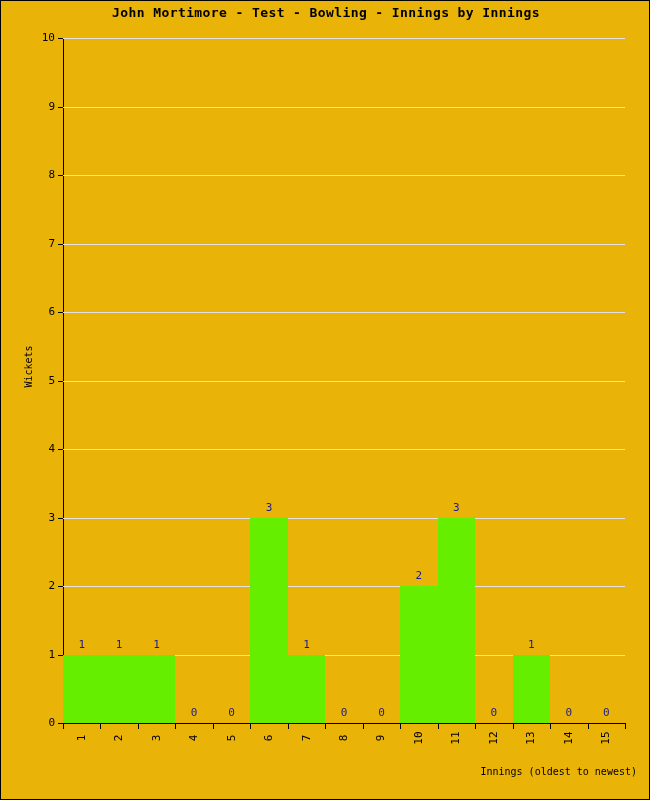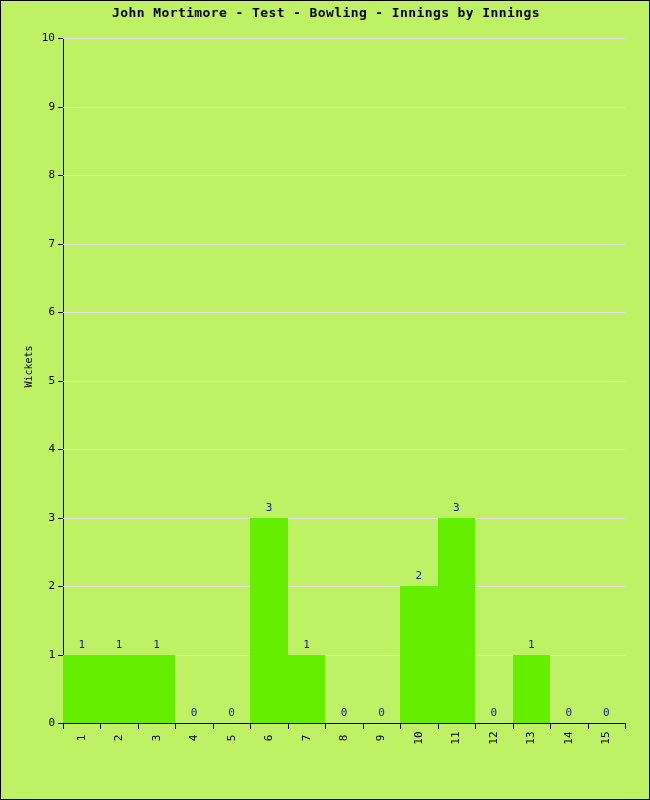--- a/index.html
+++ b/index.html
@@ -7,21 +7,21 @@
     padding: 0;
     background: #ffffff;
   }
   body {
     font-family: "DejaVu Sans Mono", monospace;
   }
   #page {
     position: relative;
     width: 650px;
     height: 800px;
-    background: #bef264;
+    background: #eab308;
     border: 1px solid #000000;
     box-sizing: border-box;
     overflow: hidden;
   }
   #chart-title {
     position: absolute;
     top: 4px;
     left: 0;
     width: 650px;
     text-align: center;
@@ -167,20 +167,21 @@
 <body>
 
 <div id="page">
 
   <div id="chart-title">John Mortimore - Test - Bowling - Innings by Innings</div>
 
   <div id="axis-left"></div>
   <div id="axis-bottom"></div>
 
   <div id="ylabel">Wickets</div>
+  <div id="xlabel">Innings (oldest to newest)</div>
 
   <div id="yticks-container">
       <div class="ytick-mark" style="top: 722px;"></div>
       <div class="ytick-wrap" style="top: 716px;">
         <div class="ytick-label">0</div>
       </div>
       <div class="ytick-mark" style="top: 653.5px;"></div>
       <div class="ytick-wrap" style="top: 647.5px;">
         <div class="ytick-label">1</div>
       </div>

